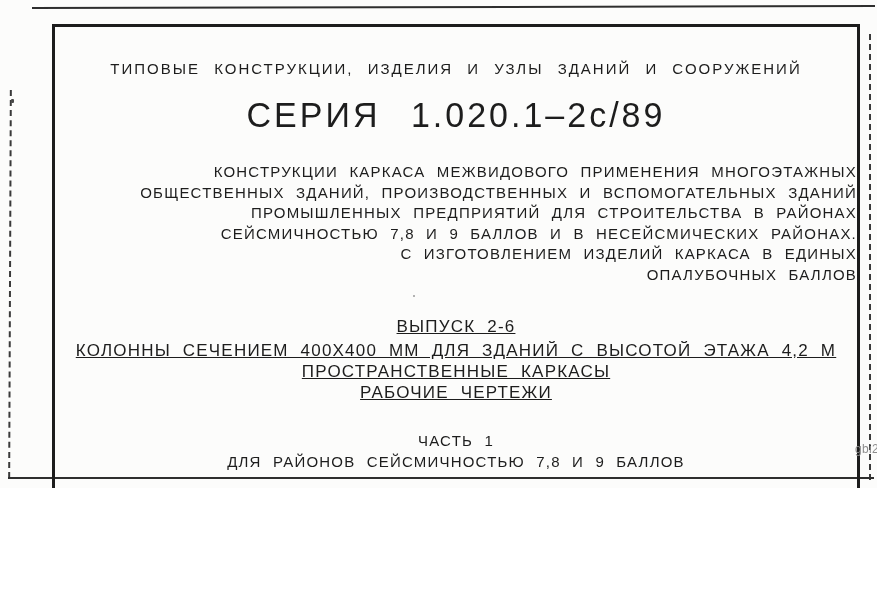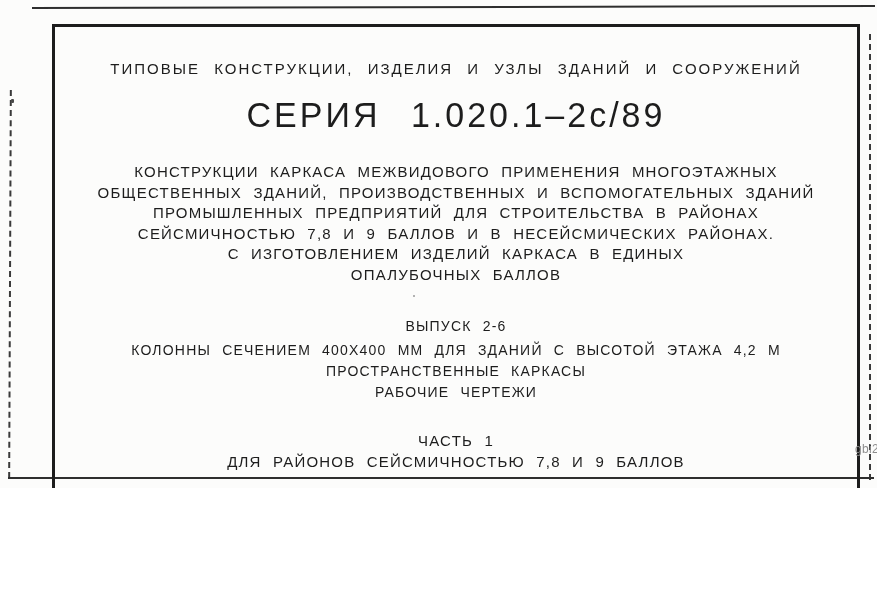--- a/index.html
+++ b/index.html
@@ -74,30 +74,32 @@
     transform: scaleY(1.05);
   }
 
   .description {
     top: 135px;
     font-size: 15px;
     line-height: 20.5px;
     letter-spacing: 1.2px;
     word-spacing: 6px;
     font-weight: 500;
+    text-align: right;
   }
   .description div { white-space: nowrap; }
 
   .issue-block {
     top: 289px;
-    font-size: 14px;
+    font-size: 17px;
     line-height: 21px;
     letter-spacing: 1.2px;
     word-spacing: 6px;
     font-weight: 500;
+    text-decoration: underline;
   }
   .issue-block .block-title { margin-bottom: 3px; }
   .issue-block div { white-space: nowrap; }
 
   .part-block {
     top: 379px;
     font-size: 15px;
     line-height: 21px;
     letter-spacing: 1.2px;
     word-spacing: 6px;

